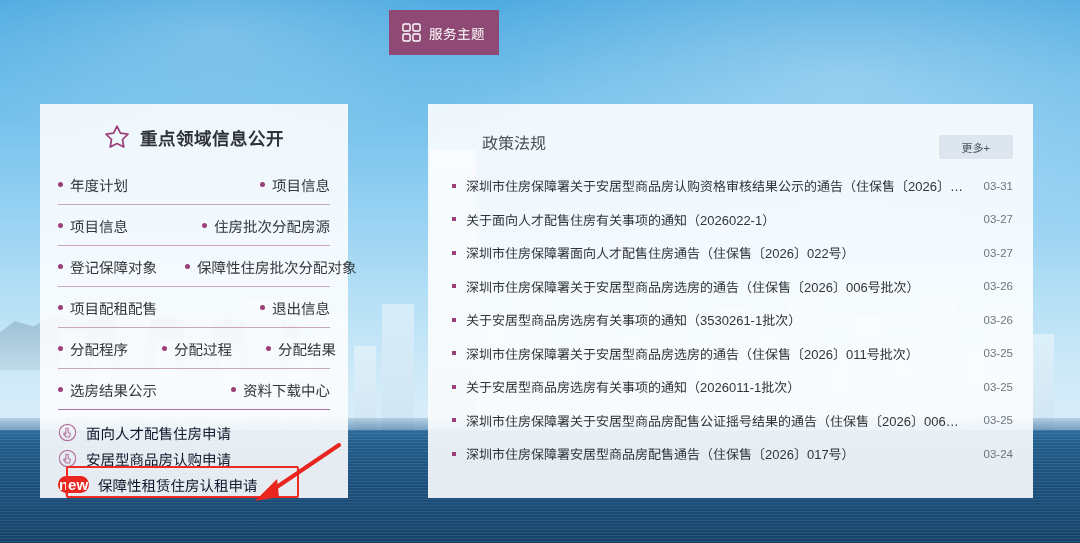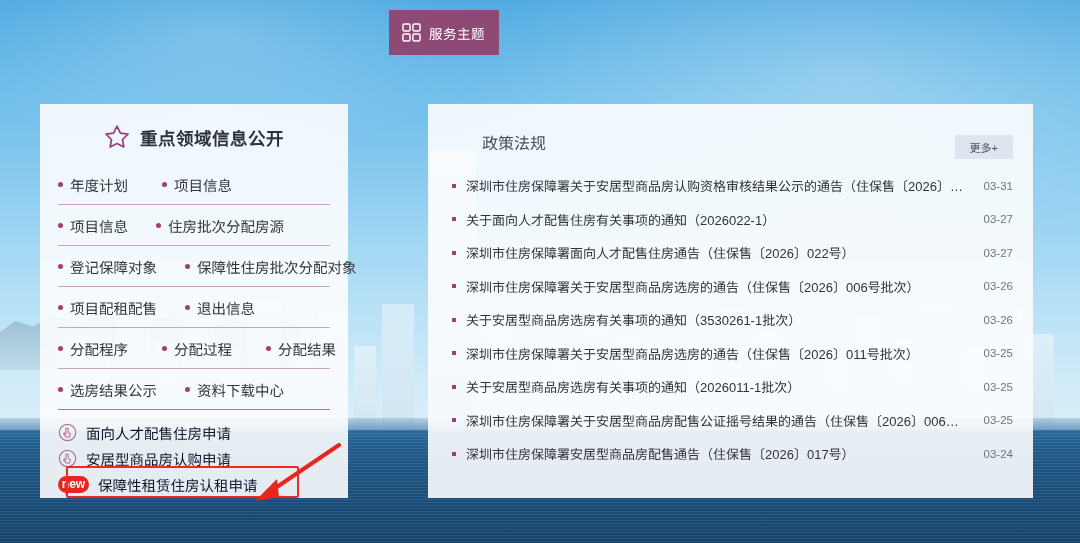--- a/index.html
+++ b/index.html
@@ -45,50 +45,50 @@
   .panel{position:absolute;background:rgba(252,253,254,.90);z-index:5;}
   #left-panel{left:40px;top:104px;width:308px;height:394px;}
   #right-panel{left:428px;top:104px;width:605px;height:394px;}
 
   
   #lp-title-row{display:flex;align-items:center;justify-content:center;gap:10px;margin-top:20px;}
   #star-icon{width:26px;height:26px;display:block;}
   #lp-title{font-size:17.5px;font-weight:bold;color:#2f3338;letter-spacing:.5px;}
 
   #lp-list{margin:14px 18px 0 18px;}
-  .lp-row{display:flex;align-items:center;height:40px;border-bottom:1px solid #c9a5bf;}
+  .lp-row{display:flex;align-items:center;height:40px;border-bottom:1px solid #c9a5bf;justify-content:space-between;}
   .lp-row.last{border-bottom:1px solid #a974a0;}
   .lp-item{display:flex;align-items:center;gap:7px;color:#33373c;font-size:14.5px;white-space:nowrap;cursor:pointer;}
   .dot{width:5px;height:5px;border-radius:50%;background:#9b3f78;flex:0 0 auto;}
   .gap-a{margin-left:28px;} .gap-b{margin-left:34px;}
 
   
   #lp-apply{margin:9px 18px 0 18px;}
   .apply-row{display:flex;align-items:center;gap:9px;height:26px;cursor:pointer;}
   .apply-label{font-size:14.5px;color:#0f172a;white-space:nowrap;}
   .click-icon{width:19px;height:19px;display:block;flex:0 0 auto;}
   #new-badge{position:relative;width:31px;height:17px;border-radius:9px;background:#e8251e;
       display:flex;align-items:center;justify-content:center;flex:0 0 auto;}
   #new-badge:after{content:"";position:absolute;left:7px;bottom:-3px;width:6px;height:5px;background:#e8251e;
       clip-path:polygon(0 0,100% 0,15% 100%);}
-  #new-badge span{color:#fff;font-size:12px;font-weight:bold;line-height:1;}
+  #new-badge span{color:#fff;font-size:15px;font-weight:bold;line-height:1;}
   #highlight-box{position:absolute;left:8px;top:-5px;width:229px;height:28px;
       border:2px solid #ee2b22;border-radius:2px;pointer-events:none;}
   #apply-row-3{position:relative;}
 
   
   #red-arrow{position:absolute;left:243px;top:443px;width:100px;height:60px;z-index:8;pointer-events:none;}
 
   
   #rp-tabs{display:flex;align-items:flex-end;margin:26px 20px 0 24px;position:relative;}
   .tab{font-size:16px;color:#4a4f55;padding:0 4px 9px 4px;cursor:pointer;white-space:nowrap;}
   .tab.active{color:#2e3338;border-bottom:2.5px solid #9b3f78;}
   #tab-spacer{width:26px;}
   #more-button{position:absolute;right:0;bottom:4px;background:#dde6ee;color:#4c555e;
-      font-size:11px;padding:4px 15px;border-radius:2px;cursor:pointer;white-space:nowrap;margin-top:9px;}
+      font-size:11px;padding:4px 23px;border-radius:2px;cursor:pointer;white-space:nowrap;margin-top:9px;}
   #news-list{margin:6px 20px 0 24px;}
   .news-row{display:flex;align-items:center;height:33.5px;cursor:pointer;}
   .sq{width:4px;height:4px;background:#9b3f78;flex:0 0 auto;margin-right:10px;}
   .news-title{font-size:13px;color:#2f3439;white-space:nowrap;overflow:hidden;text-overflow:ellipsis;flex:1 1 auto;}
   .news-date{font-size:11.5px;color:#6d757d;flex:0 0 auto;margin-left:14px;}
 </style>
 </head>
 <body>
 
 <div id="bg">

